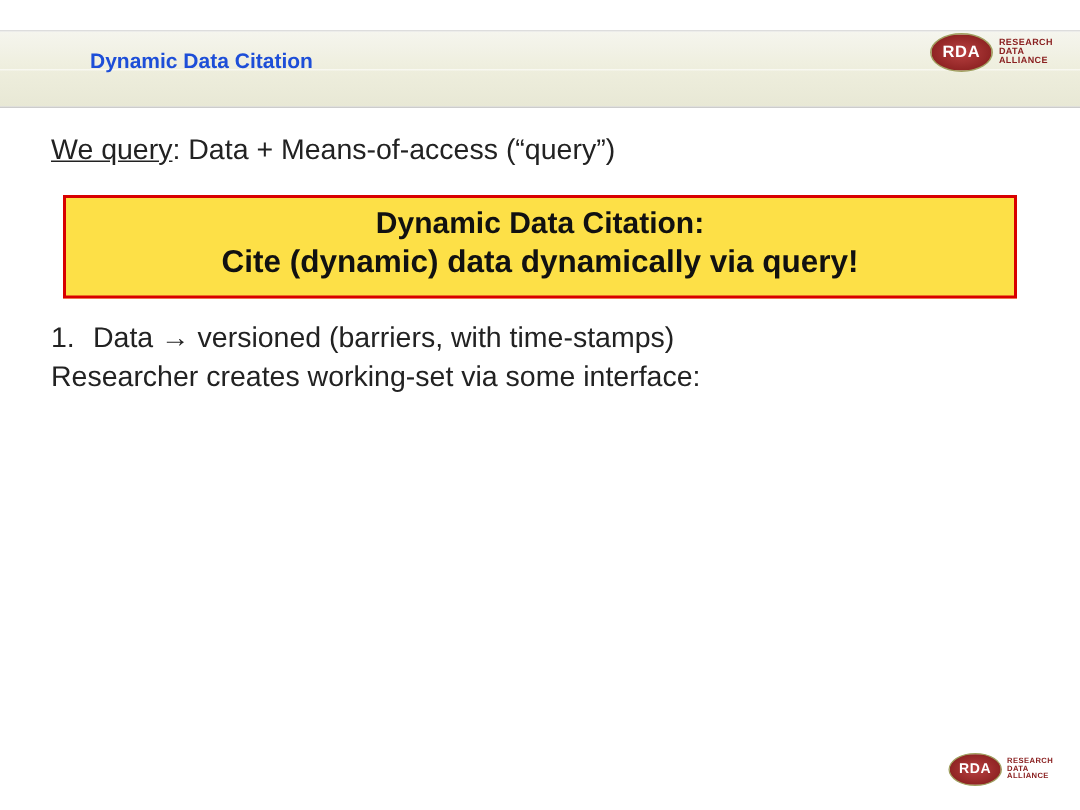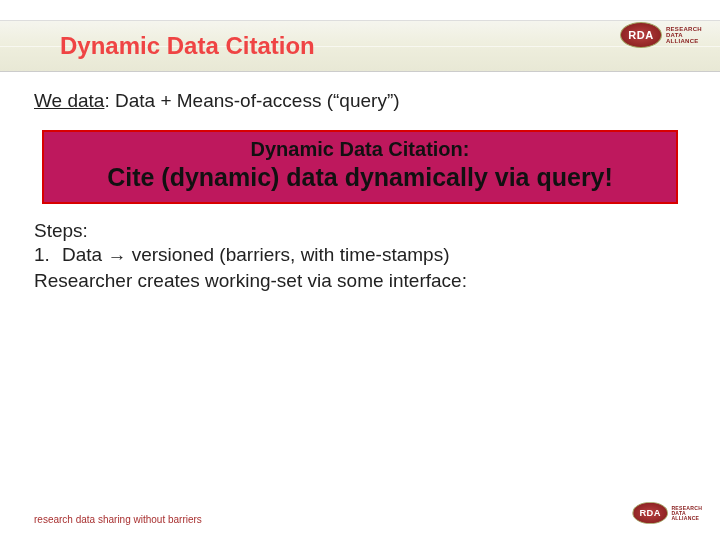--- a/index.html
+++ b/index.html
@@ -25,23 +25,23 @@
     content: "";
     position: absolute;
     left: 0; right: 0; top: 50%;
     height: 1px;
     background: rgba(255,255,255,0.6);
   }
   .title {
     position: absolute;
     top: 32px;
     left: 60px;
-    font-size: 24px;
+    font-size: 14px;
     font-weight: bold;
-    color: #ef4444;
+    color: #1d4ed8;
     z-index: 2;
   }
   .logo-top {
     position: absolute;
     top: 22px;
     right: 18px;
     z-index: 2;
   }
   .rda-logo {
     display: flex;
@@ -79,32 +79,32 @@
     right: 34px;
   }
   .we-have {
     font-size: 19px;
     color: #222;
     margin-bottom: 18px;
   }
   .we-have .u { text-decoration: underline; }
   .callout {
     margin: 0 8px 16px 8px;
-    background: #be185d;
+    background: #fde047;
     border: 2px solid #d80000;
     padding: 6px 10px 10px 10px;
     text-align: center;
   }
   .callout-line1 {
     font-size: 20px;
     font-weight: bold;
     color: #111;
   }
   .callout-line2 {
-    font-size: 25px;
+    font-size: 21px;
     font-weight: bold;
     color: #111;
     margin-top: 2px;
   }
   .steps-heading {
     font-size: 19px;
     color: #222;
     margin-top: 6px;
   }
   .steps-list {
@@ -151,41 +151,39 @@
     <div class="rda-text-block">
       <span>RESEARCH</span>
       <span>DATA</span>
       <span>ALLIANCE</span>
     </div>
   </div>
 </div>
 
 <div class="content">
   <div class="we-have">
-    <span class="u">We data</span><span>: Data + Means-of-access (“query”)</span>
+    <span class="u">We query</span><span>: Data + Means-of-access (“query”)</span>
   </div>
 
   <div class="callout">
     <div class="callout-line1">Dynamic Data Citation:</div>
     <div class="callout-line2">Cite (dynamic) data dynamically via query!</div>
   </div>
 
-  <div class="steps-heading">Steps:</div>
   <div class="steps-list">
     <div>
       <span class="num">1.</span><span class="arrow">Data → versioned (barriers, with time-stamps)</span>
     </div>
   </div>
 
   <div class="researcher">Researcher creates working-set via some interface:</div>
 </div>
 
 <div class="footer">
   <div class="footer-left">
-    <span class="footer-tagline">research data sharing without barriers</span>
   </div>
   <div class="rda-logo small">
     <div class="rda-oval">RDA</div>
     <div class="rda-text-block">
       <span>RESEARCH</span>
       <span>DATA</span>
       <span>ALLIANCE</span>
     </div>
   </div>
 </div>

